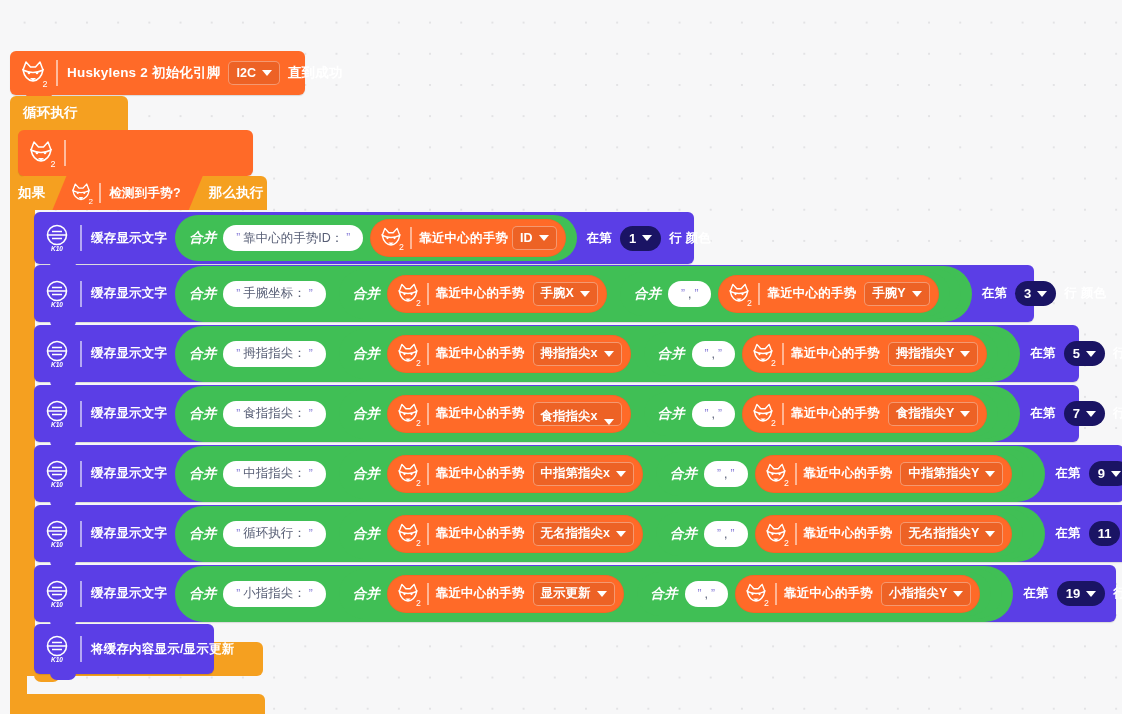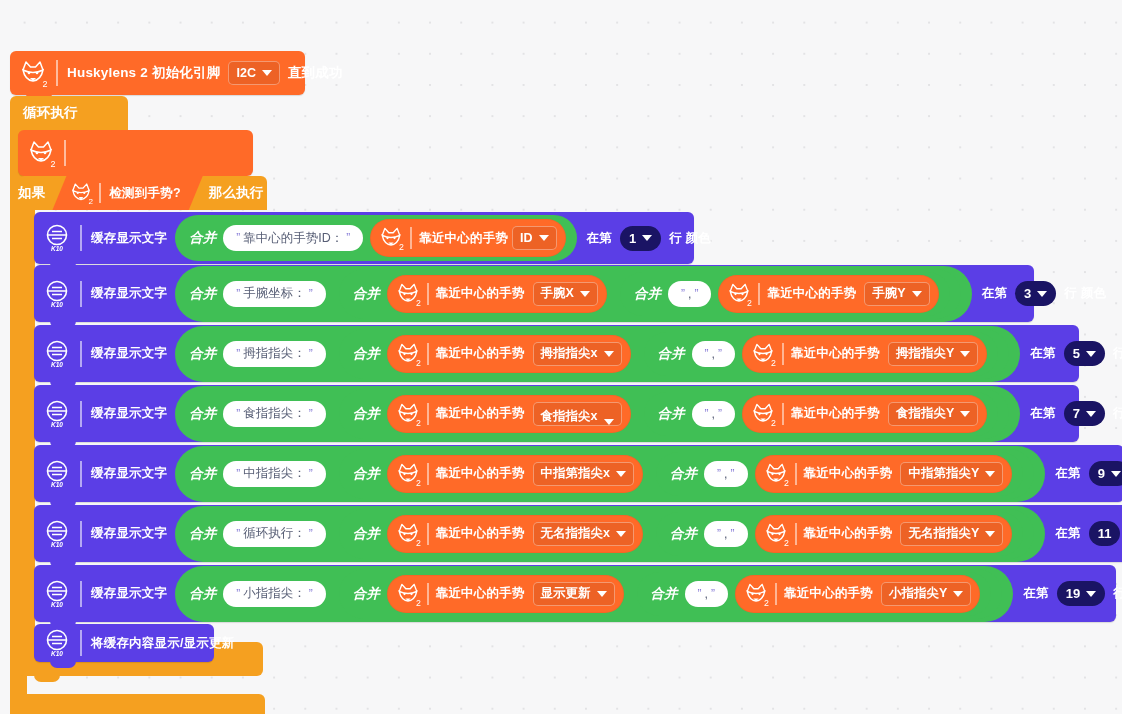--- a/index.html
+++ b/index.html
@@ -699,21 +699,21 @@
         <span class="lbl lbl-sm" style="margin-left: 10px;">在第</span>
         <span class="numdd" style="margin: 0px 8px;">
           <span>19</span>
           <i class="caret"></i>
         </span>
         <span class="lbl lbl-sm">行 颜色</span>
         <span class="swatch" style="background: rgb(255, 0, 0); margin-left: 10px;"></span>
       </div>
     </div>
 
-  <div class="blk stack purple" style="left:34px;top:624px;width:180px;height:38px;background:#5b3ee6;">
+  <div class="blk stack purple" style="left:34px;top:624px;width:180px;height:50px;background:#5b3ee6;">
     <span class="icon">
       <svg viewBox="0 0 32 32">
           <circle cx="16" cy="13" r="9.5" fill="none" stroke="#fff" stroke-width="1.6"></circle>
           <path d="M7 13h18M11 9.5h10M11 16.5h10" stroke="#fff" stroke-width="1.4"></path>
           <text x="16" y="29" font-size="6.5" fill="#fff" text-anchor="middle" font-family="Liberation Sans" font-weight="bold" font-style="italic">K10</text>
         </svg>
     </span>
     <span class="divider"></span>
     <span class="lbl lbl-sm">将缓存内容显示/显示更新</span>
   </div>

